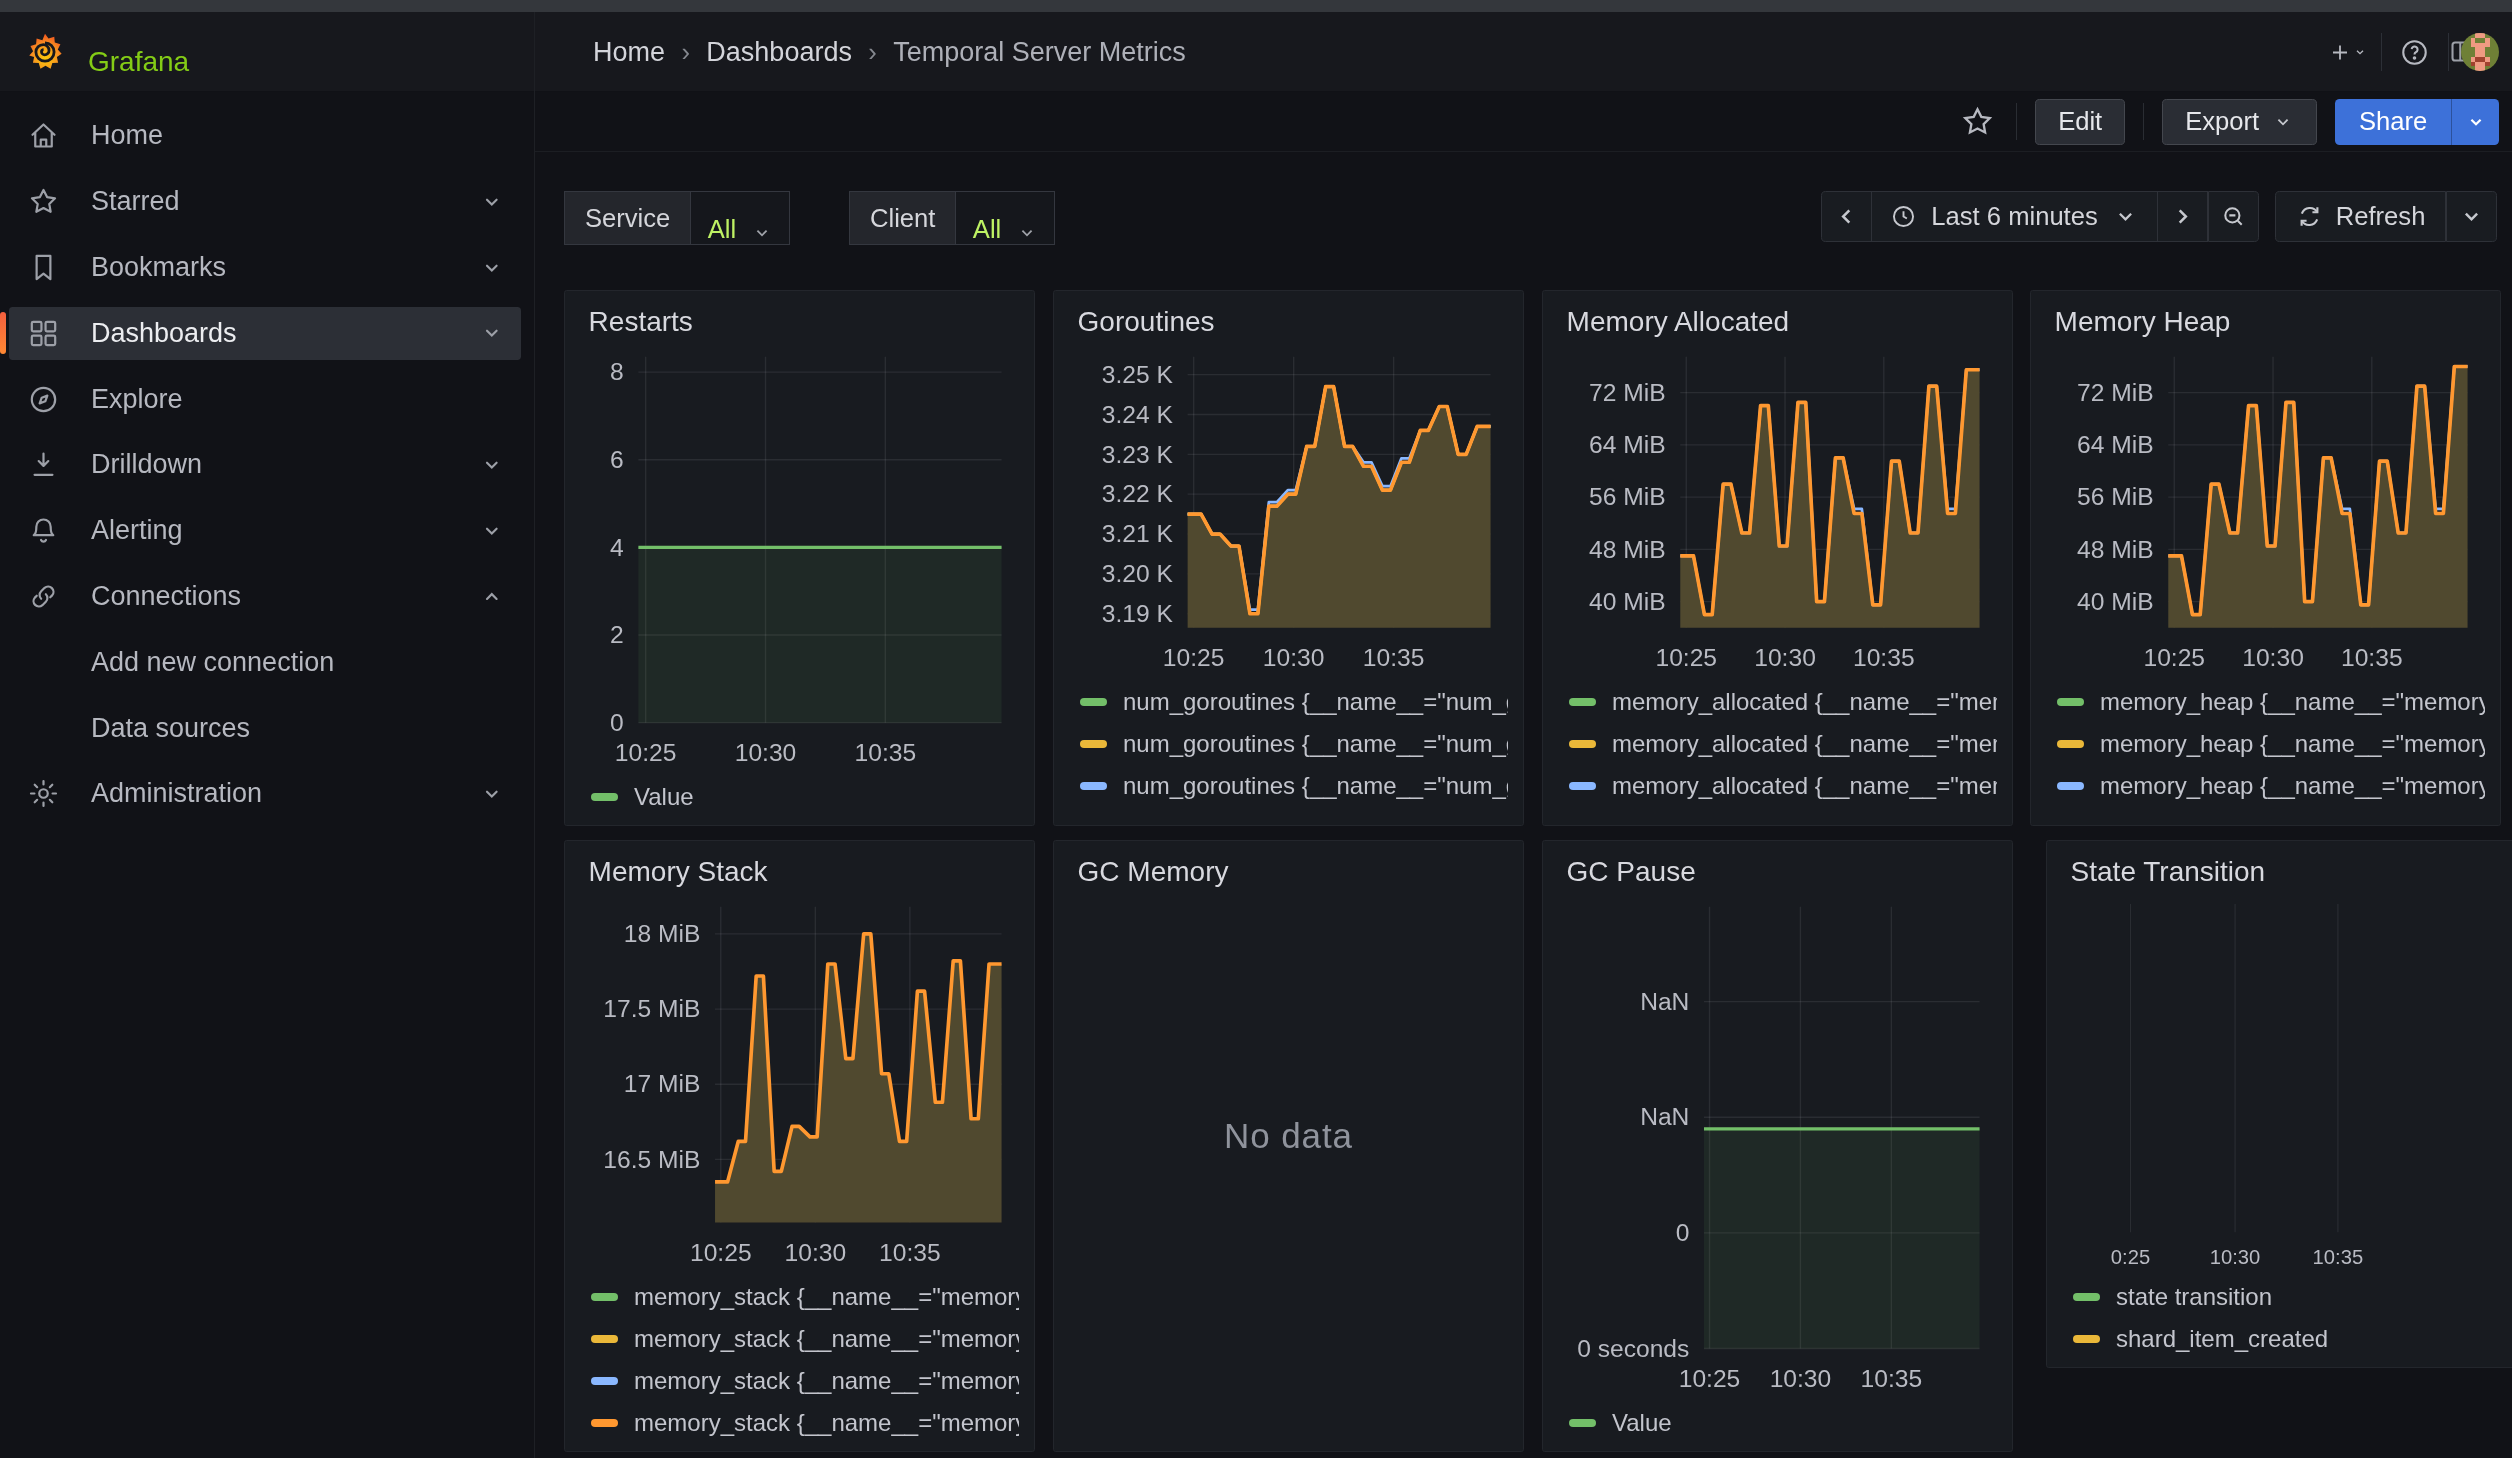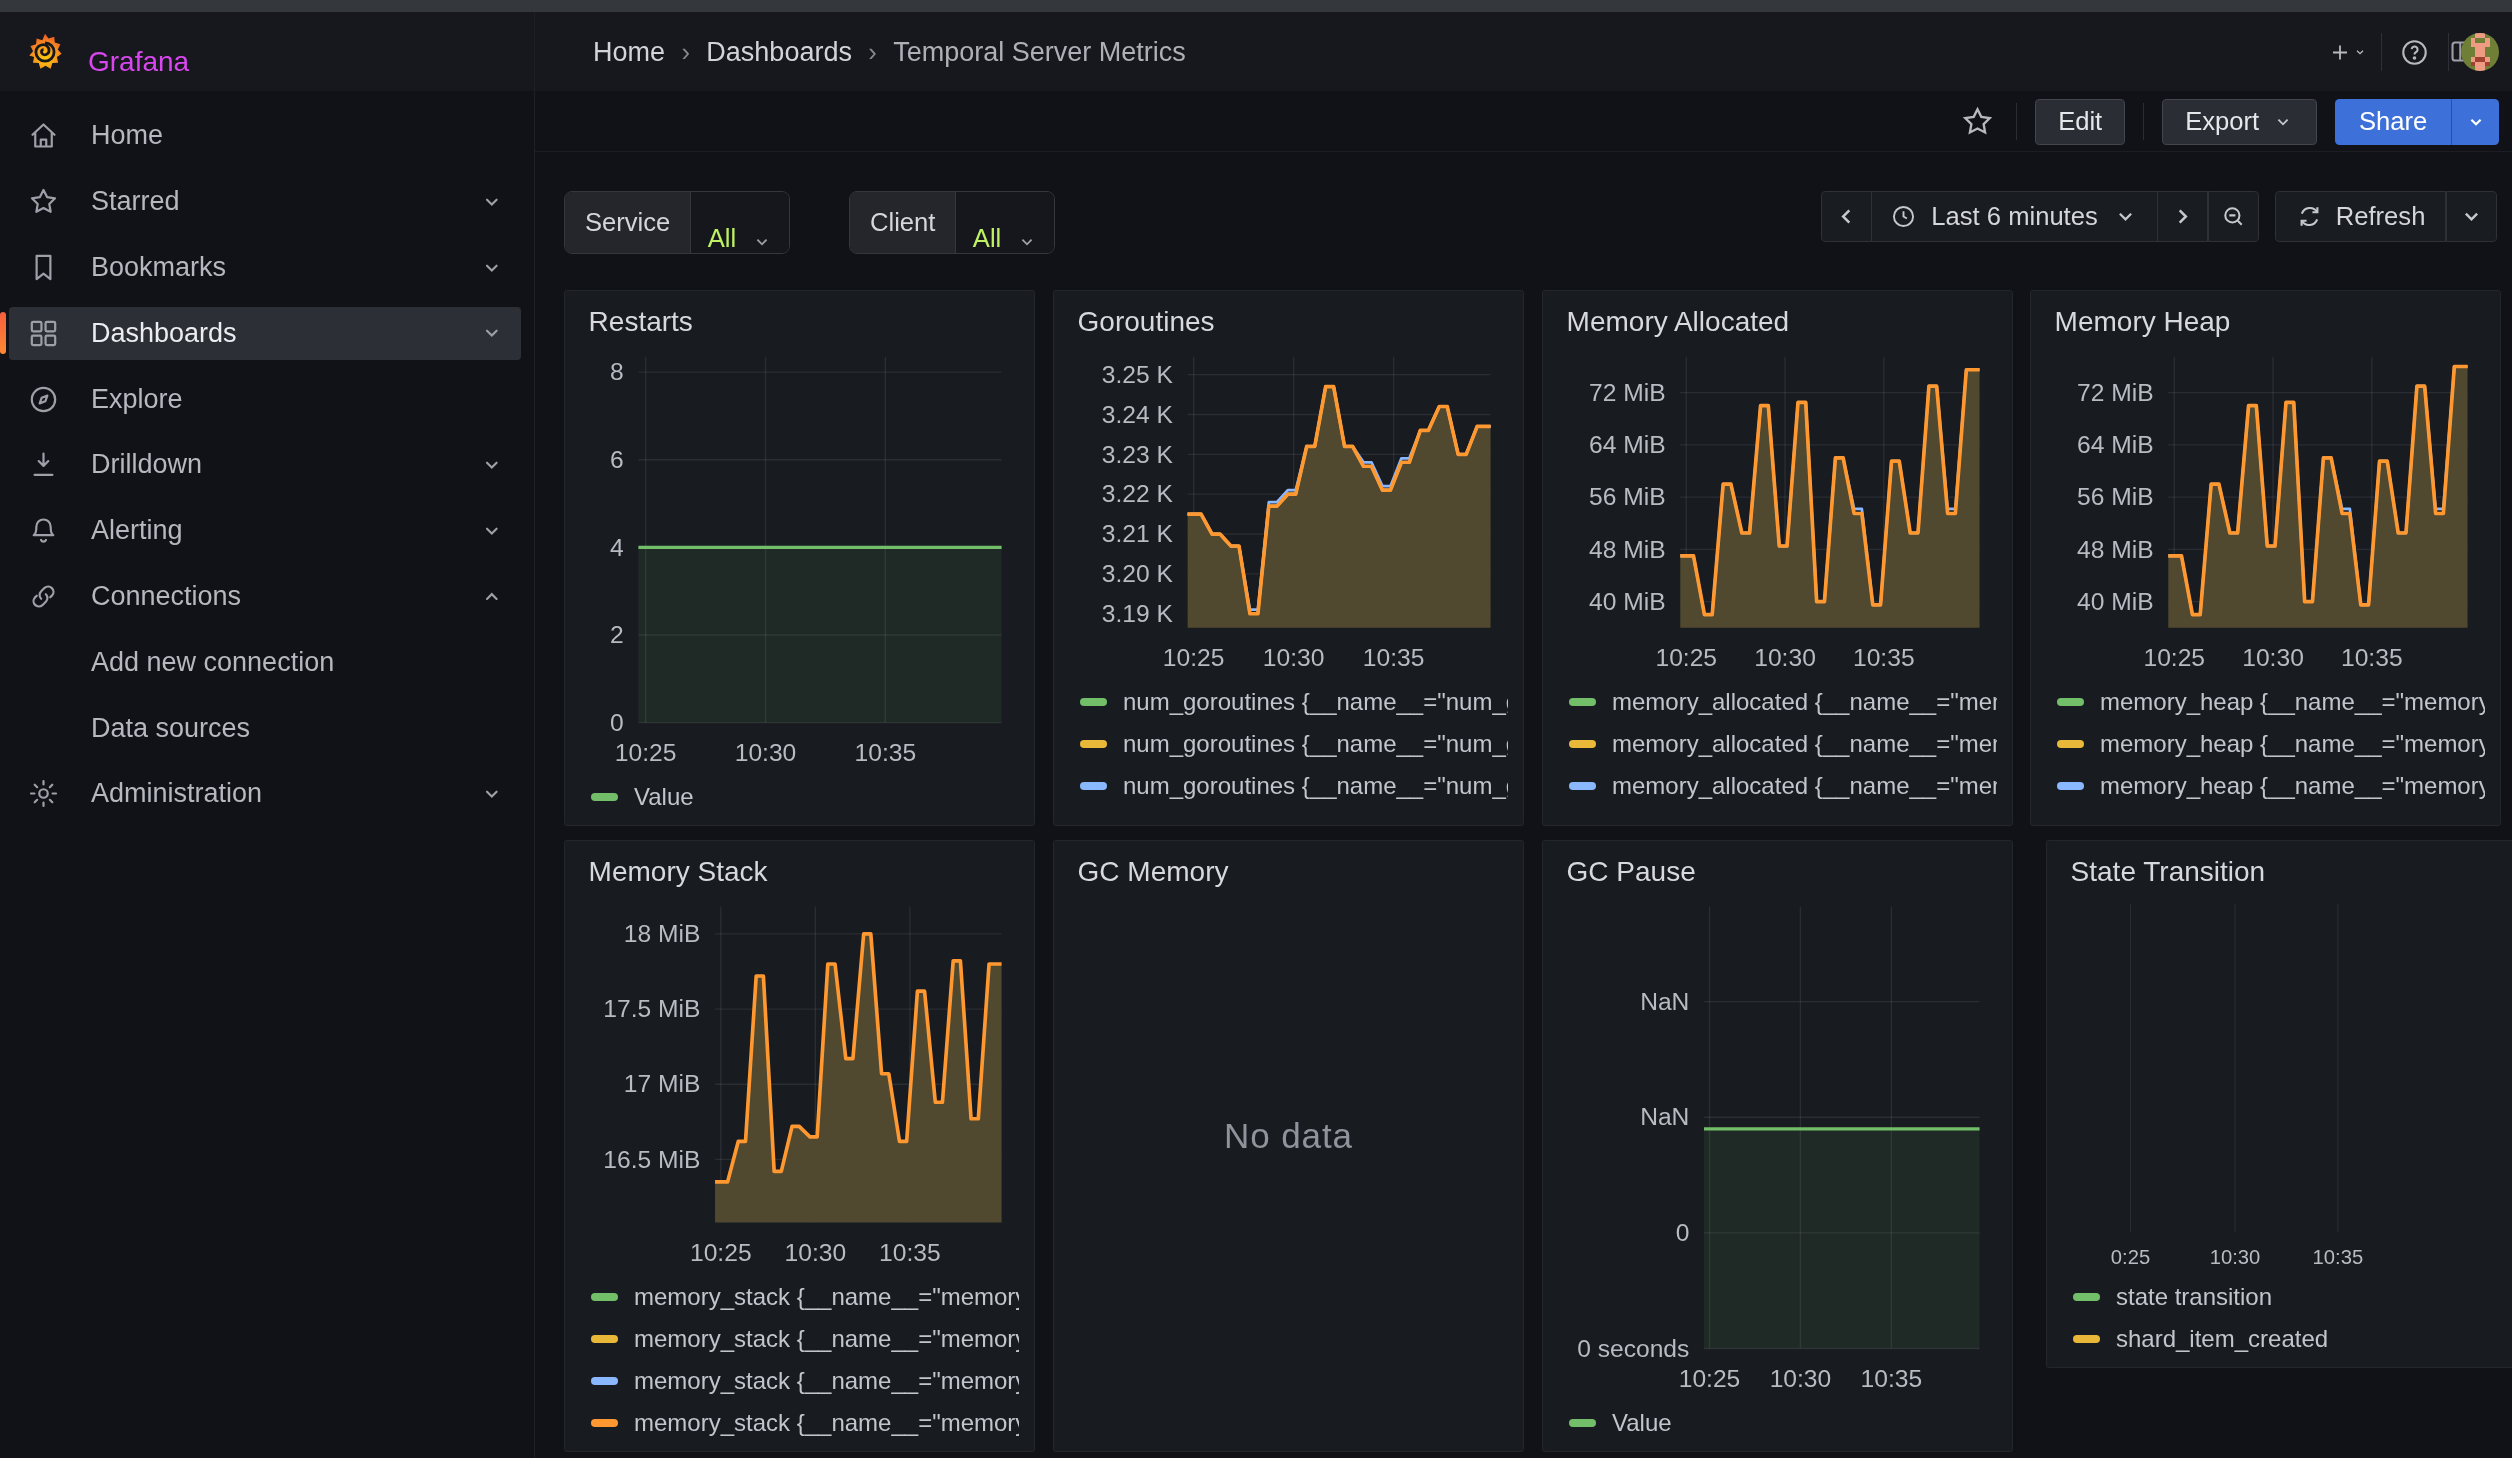--- a/index.html
+++ b/index.html
@@ -3,21 +3,21 @@
 <meta charset="utf-8">
 <style>
   * { box-sizing: border-box; margin: 0; padding: 0; }
   html,body { width:2512px; height:1458px; overflow:hidden; background:#111217;
     font-family:"Liberation Sans", sans-serif; color:#d8d9df; }
   .top-strip { position:absolute; left:0; top:0; width:2512px; height:12px; background:#34373c; }
   .header { position:absolute; left:0; top:12px; width:2512px; height:80px; background:#17181d;
     border-bottom:0.9px solid #101116; display:flex; align-items:center; }
   .v-divider { position:absolute; left:534px; top:12px; bottom:0; width:0.9px; background:#1e2025; }
   .logo { width:42px; height:42px; margin-left:24px; flex:0 0 auto; }
-  .app-name { font-size:28px; margin-left:22px; color:#d946ef;margin-top:20px; }
+  .app-name { font-size:28px; margin-left:22px; color:#84cc16;margin-top:20px; }
   .panel-toggle { margin-left:auto; margin-right:33px; color:#9da0a8; width:31px; height:31px; }
   .header-right { position:absolute; left:535px; top:12px; right:0; height:80px; display:flex; align-items:center; }
   .breadcrumb { display:flex; align-items:center; margin-left:58px; font-size:27px; gap:16.4px; white-space:nowrap; }
   .crumb { color:#d3d4da; cursor:pointer; }
   .crumb-sep { color:#85888f; font-size:25.6px; }
   .crumb-current { color:#aeb0b8; }
   .search-box { position:absolute; left:1072px; top:11px; width:637px; height:58px; background:#0f1014;
     border:0.9px solid #2c2f37; border-radius:7.3px; display:flex; align-items:center; padding:0 20px; }
   .search-box .mag { width:27px; height:27px; color:#9da0a8; flex:0 0 auto; }
   .search-placeholder { font-size:26.5px; color:#8b8e96; margin-left:14.6px; flex:1; }
@@ -44,22 +44,22 @@
     display:flex; align-items:center; padding-left:18px; cursor:pointer; }
   .side-item.active { background:#2c2f36; }
   .side-item.active::before { content:""; position:absolute; left:-9px; top:5.5px; bottom:5.5px; width:6.4px;
     border-radius:3.7px; background:linear-gradient(180deg,#f55f3e,#ff8833); }
   .side-icon { width:33px; height:33px; color:#9da0a8; flex:0 0 auto; }
   .side-label { font-size:27px; color:#b6b8c0; margin-left:31px; flex:1; }
   .side-item.active .side-label { color:#ecedf0; }
   .side-chev { width:25.6px; height:25.6px; color:#9da0a8; margin-right:16.4px; }
 
   .toolbar { position:absolute; left:535px; top:153px; right:0; height:100px; }
-  .var-group { position:absolute; top:38px; display:flex; height:63px; border:0.9px solid #34373f;
-    border-radius:8px; overflow:hidden; }
+  .var-group { position:absolute; top:38px; display:flex; height:54px; border:0.9px solid #34373f;
+    border-radius:0; overflow:hidden; }
   .var-label { background:#24262c; color:#d5d6db; font-size:25.6px; display:flex; align-items:center; padding:0 20px; }
   .var-value { background:#15171c; color:#bef264; font-size:25.6px; display:flex; align-items:flex-end;
     padding:0 16.4px; gap:14.6px; border-left:0.9px solid #34373f; }
   .var-value .chev { width:22px; height:22px; color:#9fa2a9; }
   .time-controls { position:absolute; top:38px; right:15.5px; display:flex; align-items:center; }
   .tbtn { height:51px; background:#191c21; border:0.9px solid #2e3138; color:#d5d6db; display:flex;
     align-items:center; justify-content:center; font-size:25.6px; font-weight:500; }
   .tbtn + .tbtn { margin-left:-0.9px; }
   .tbtn.sq { width:51px; }
   .tbtn.first { border-radius:4.6px 0 0 4.6px; }

